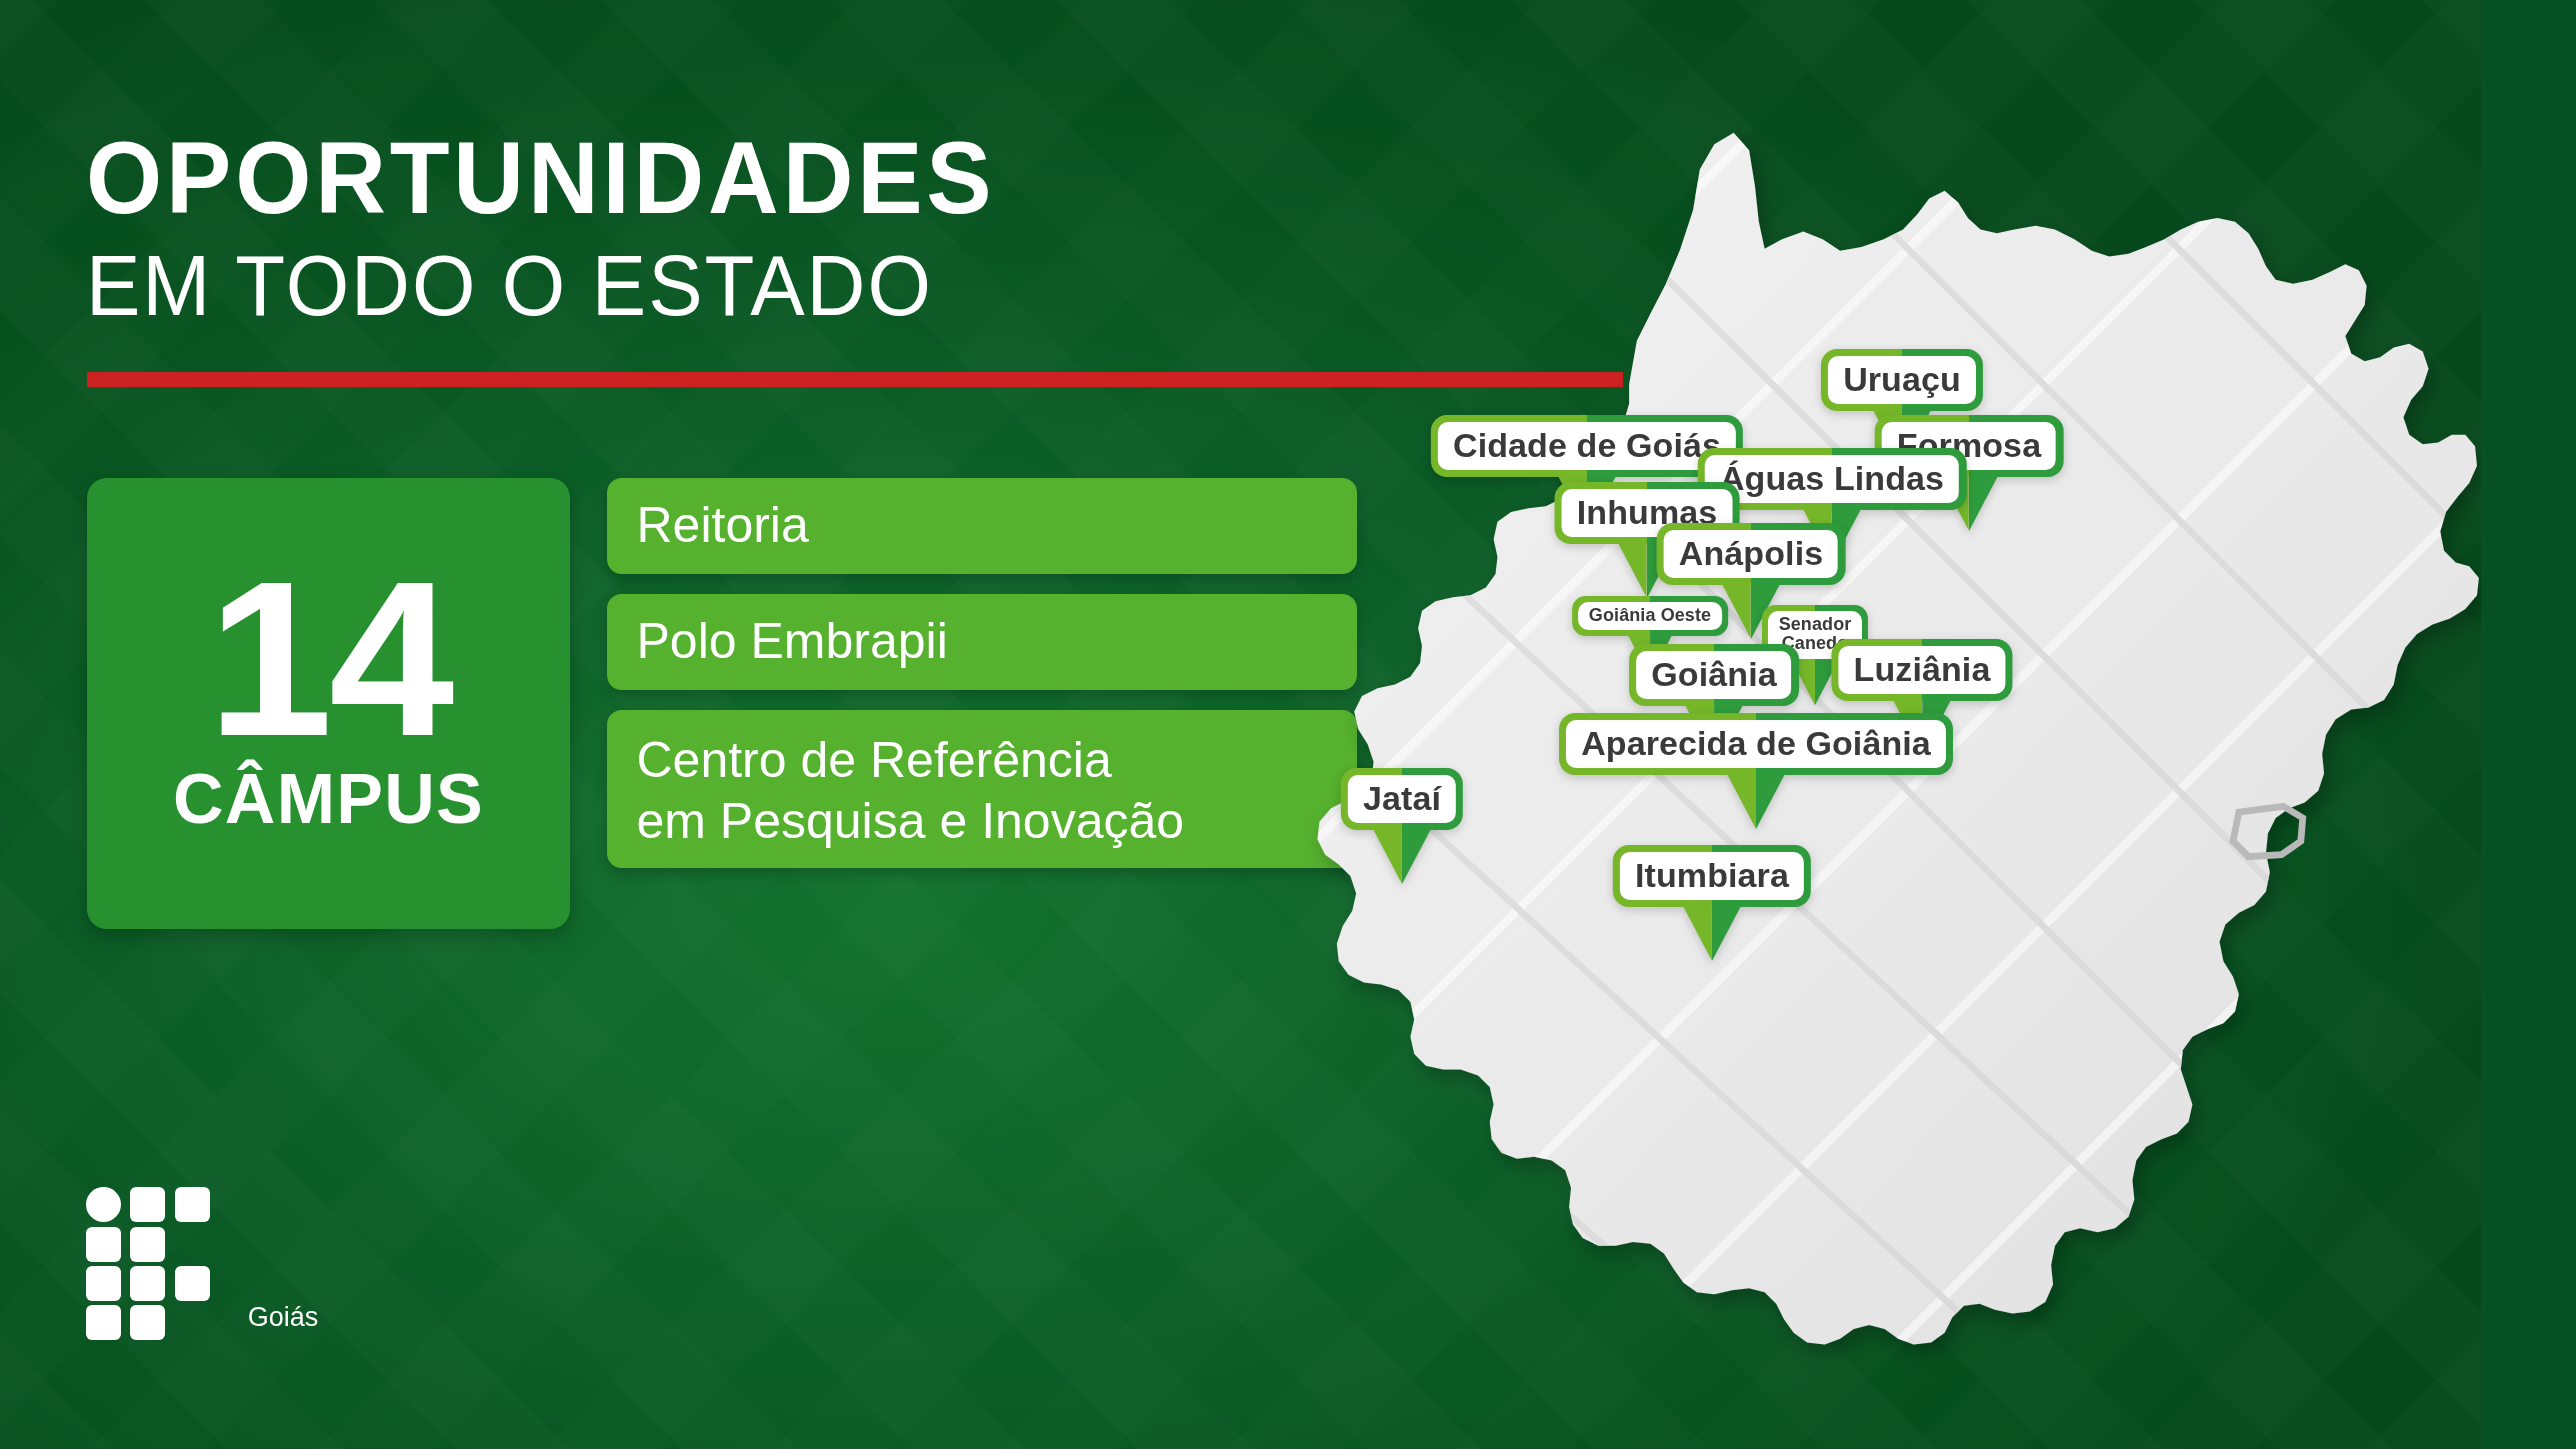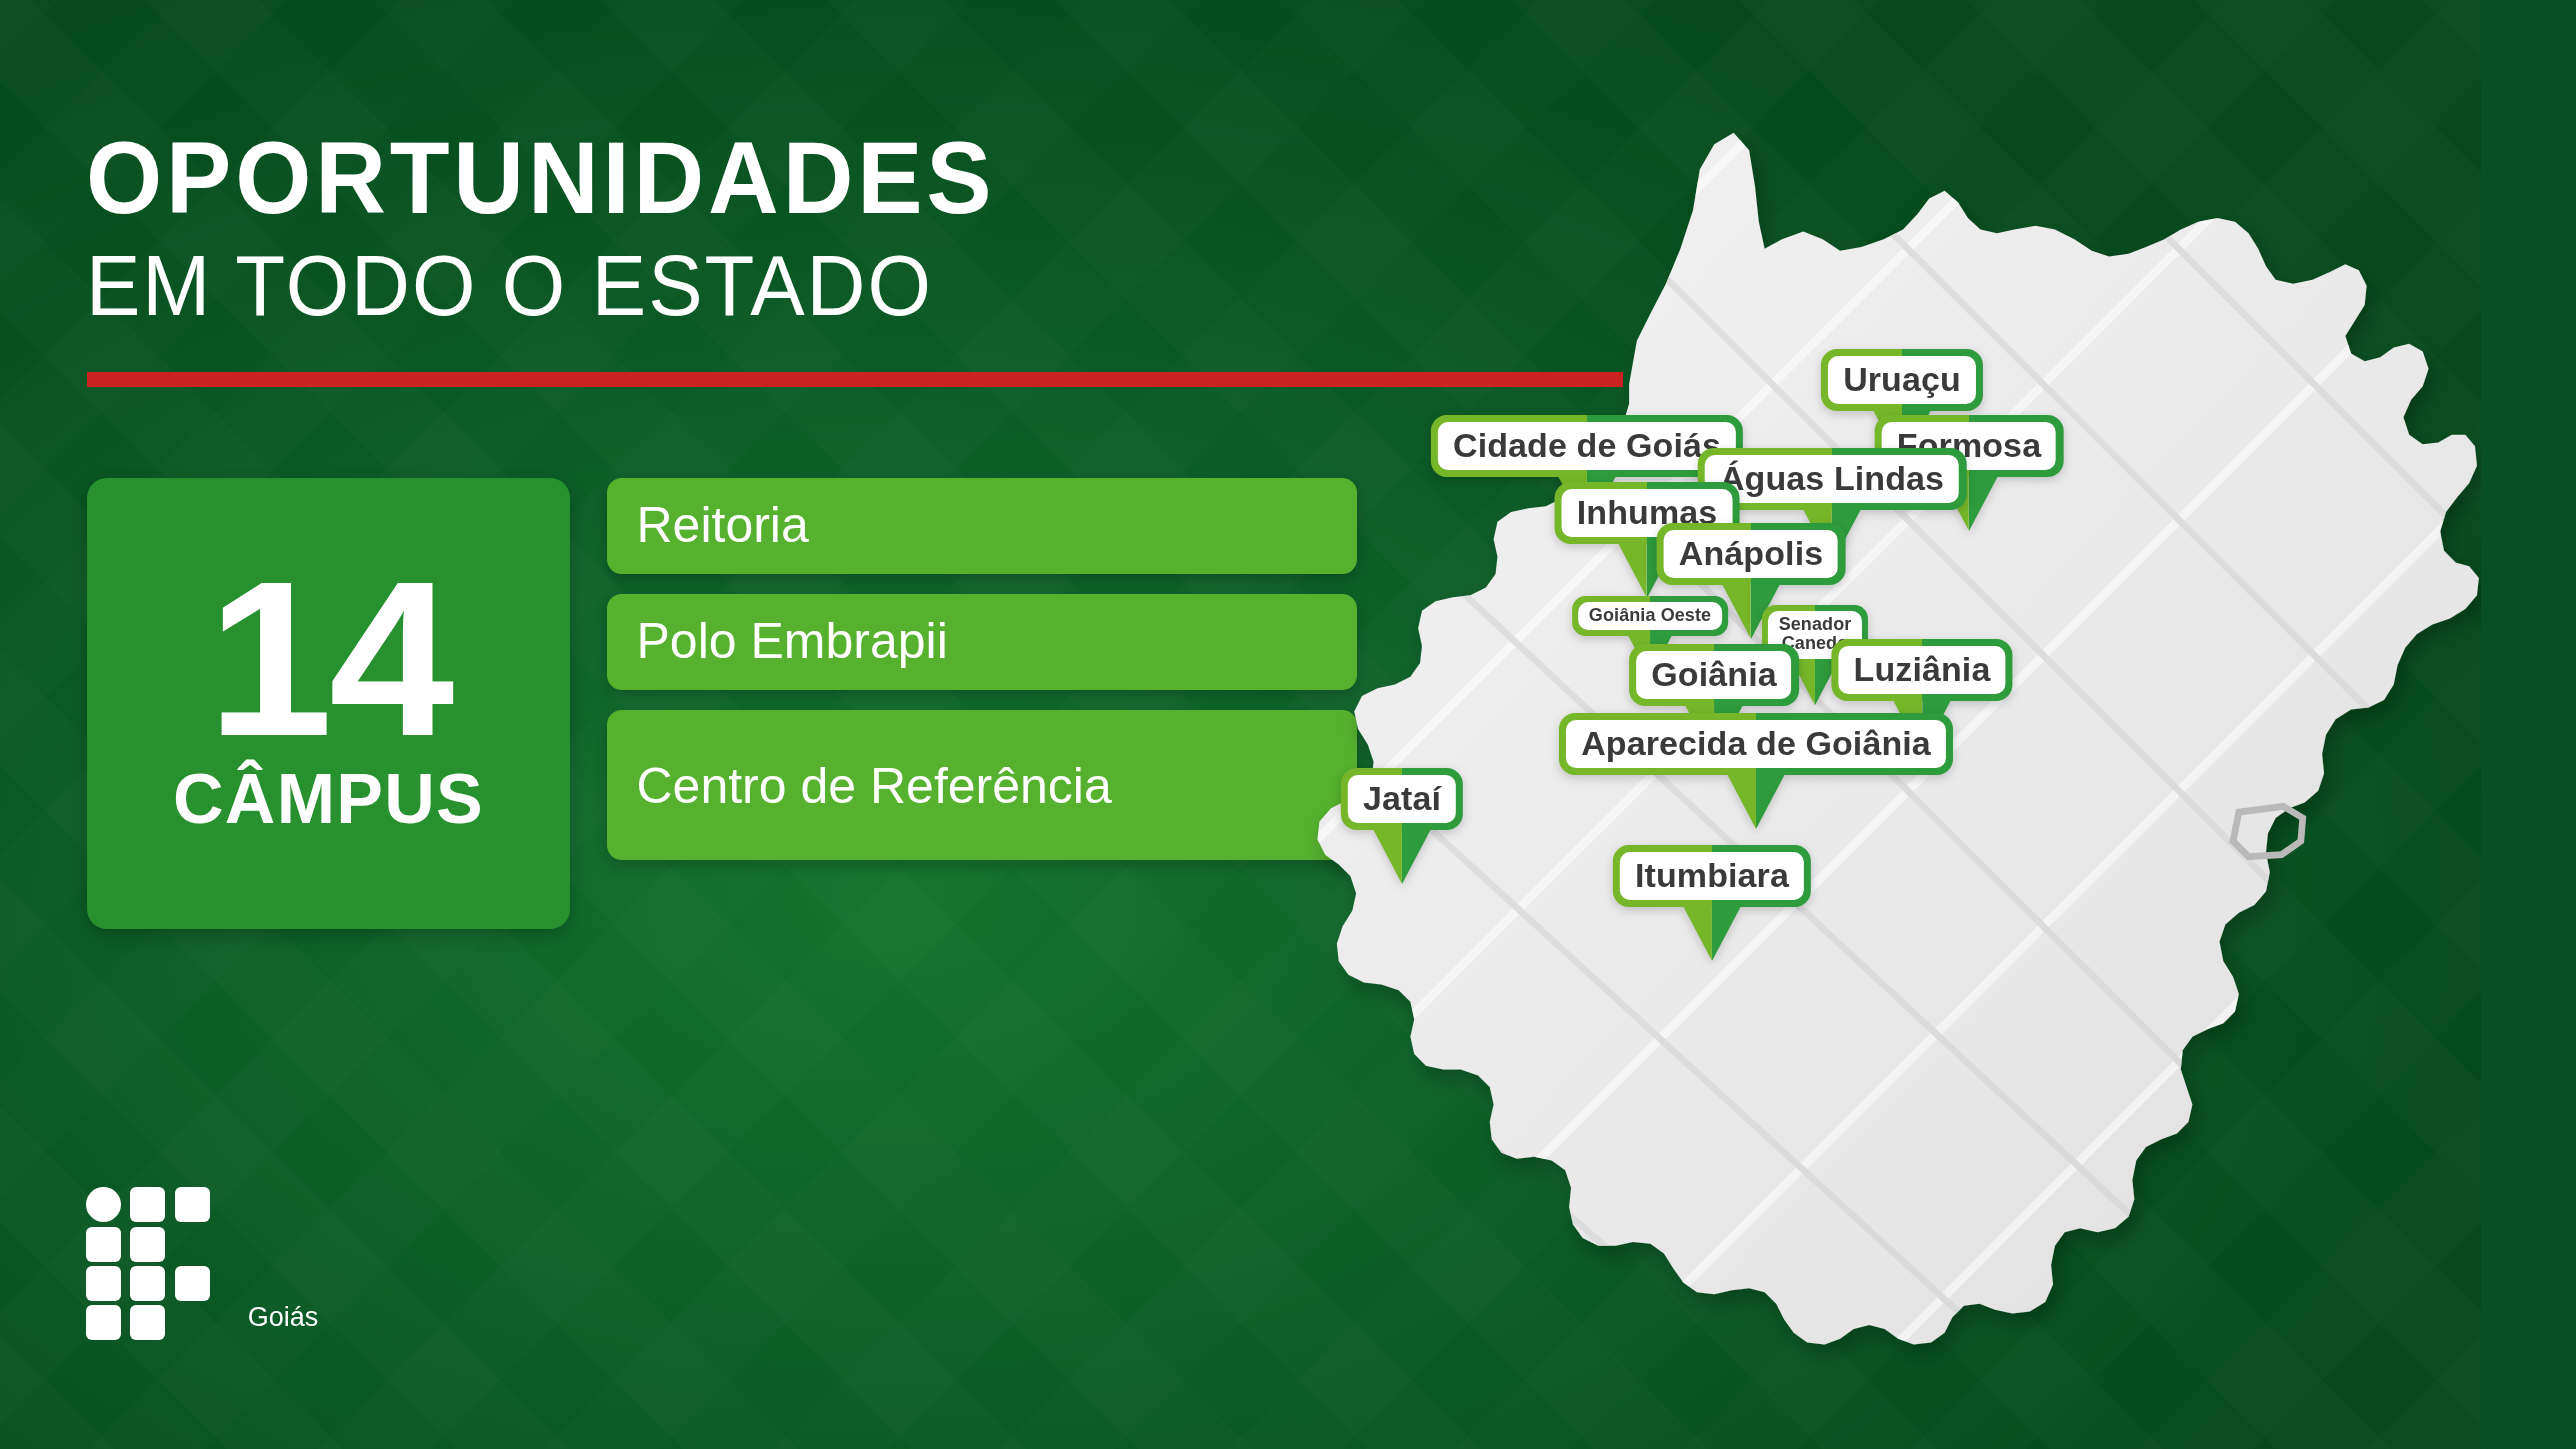--- a/index.html
+++ b/index.html
@@ -139,20 +139,21 @@
   <div id="feature-list">
     <div class="feature-item">
       <span>Reitoria</span>
     </div>
     <div class="feature-item">
       <span>Polo Embrapii</span>
     </div>
     <div class="feature-item two-line">
       <div>
         <span>Centro de Referência</span>
+        <span>em Pesquisa e Inovação</span>
       </div>
     </div>
   </div>
 
   <div id="logo">
     <div id="logo-mark">
 
       <div class="cell" style="left:0px;   top:0px;   width:35px; height:35px; border-radius:50%;"></div>
       <div class="cell" style="left:44px;  top:0px;   width:35px; height:35px;"></div>
       <div class="cell" style="left:89px; top:0px;   width:35px; height:35px;"></div>

